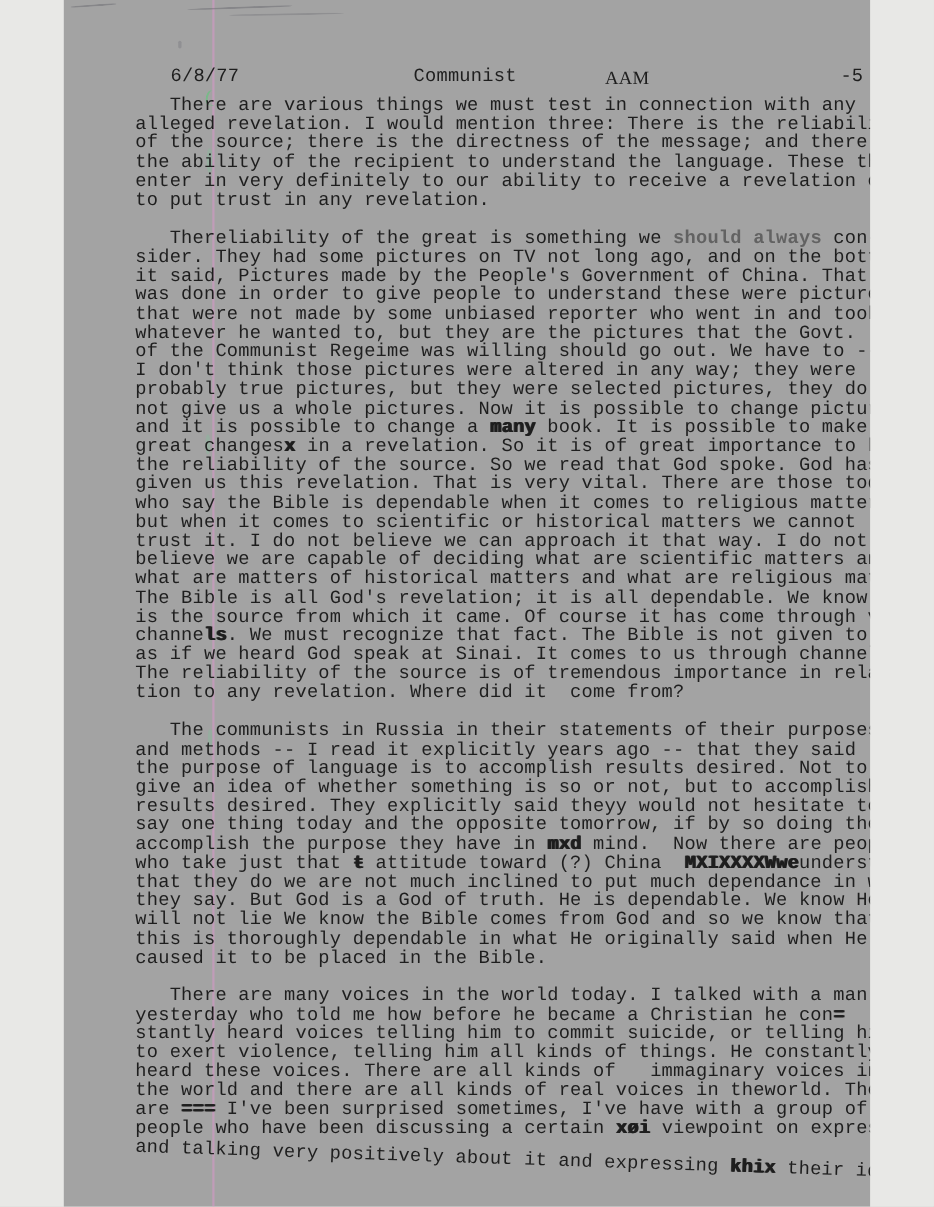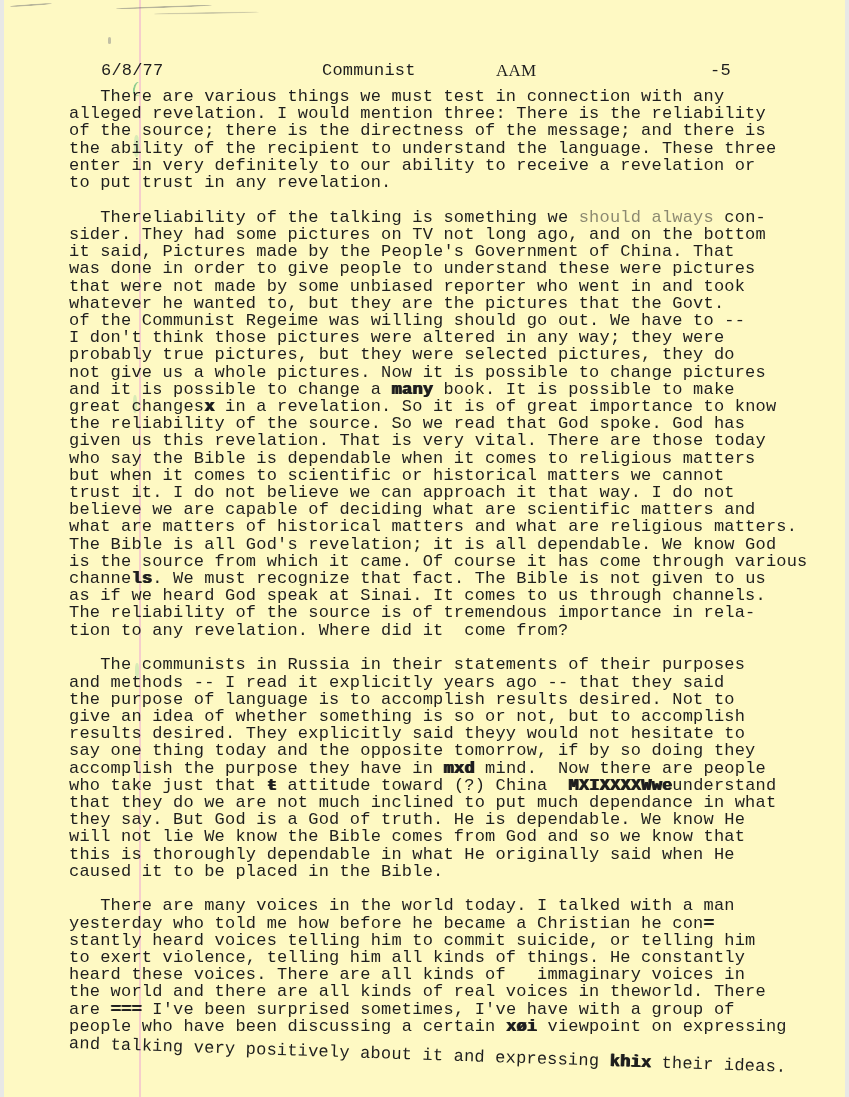--- a/index.html
+++ b/index.html
@@ -1,20 +1,20 @@
 <!DOCTYPE html>
 <html><head>
 <meta charset="utf-8">
 <style>
   html,body { margin:0; padding:0; background:#e8e8e6; }
   .page {
     position:relative;
-    width:841px; height:1097px;
+    width:733px; height:1097px;
     margin:0 auto;
-    background:#fef9c3;
+    background:#a3a3a3;
     overflow:hidden;
     font-family:"Liberation Mono","DejaVu Sans Mono",monospace;
     color:#1e1e1e;
   }
   
   .margin-line {
     position:absolute; left:135px; top:0; width:2px; height:100%;
     background:rgba(236,148,216,0.42);
   }
   .green-smudge { position:absolute; background:rgba(120,200,150,0.28); border-radius:40%; }
@@ -45,21 +45,21 @@
     font-size:17px; line-height:17.2px; letter-spacing:0.2px;
   }
   .para { margin:0 0 17.5px 0; white-space:pre; }
 
   
   .ovr {
     font-weight:bold;
     text-shadow:0.9px 0 0 currentColor, -0.5px 0 0 rgba(0,0,0,0.55);
   }
   
-  .faint { color:rgba(45,45,45,0.55); }
+  .faint { color:rgba(45,45,45,0.55);font-weight:bold; }
   
   .slope {
     display:inline-block;
     transform:rotate(1.9deg);
     transform-origin:0 50%;
   }
 </style>
 </head>
 <body>
 
@@ -80,21 +80,21 @@
   <div class="hdr hdr-author">AAM</div>
   <div class="hdr hdr-page">-5</div>
 
   <div class="doc-body">
       <div class="para"><span>   There are various things we must test in connection with any
 alleged revelation. I would mention three: There is the reliability
 of the source; there is the directness of the message; and there is
 the ability of the recipient to understand the language. These three
 enter in very definitely to our ability to receive a revelation or
 to put trust in any revelation.</span></div>
-      <div class="para"><span>   Thereliability of the talking is something we </span><span class="faint">should always</span><span> con-
+      <div class="para"><span>   Thereliability of the great is something we </span><span class="faint">should always</span><span> con-
 sider. They had some pictures on TV not long ago, and on the bottom
 it said, Pictures made by the People's Government of China. That
 was done in order to give people to understand these were pictures
 that were not made by some unbiased reporter who went in and took
 whatever he wanted to, but they are the pictures that the Govt.
 of the Communist Regeime was willing should go out. We have to --
 I don't think those pictures were altered in any way; they were
 probably true pictures, but they were selected pictures, they do
 not give us a whole pictures. Now it is possible to change pictures
 and it is possible to change a </span><span class="ovr">many</span><span> book. It is possible to make

